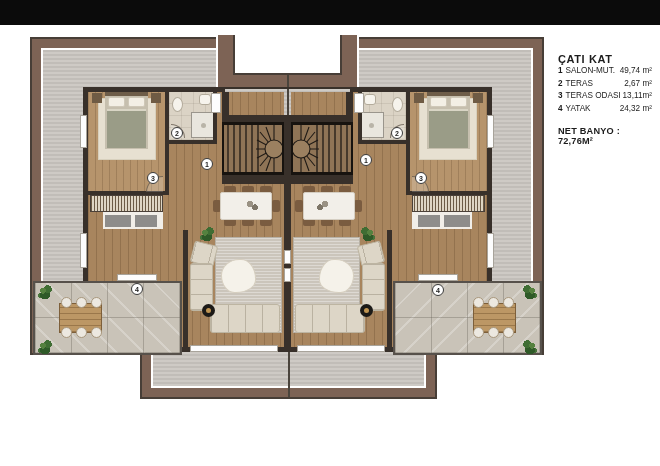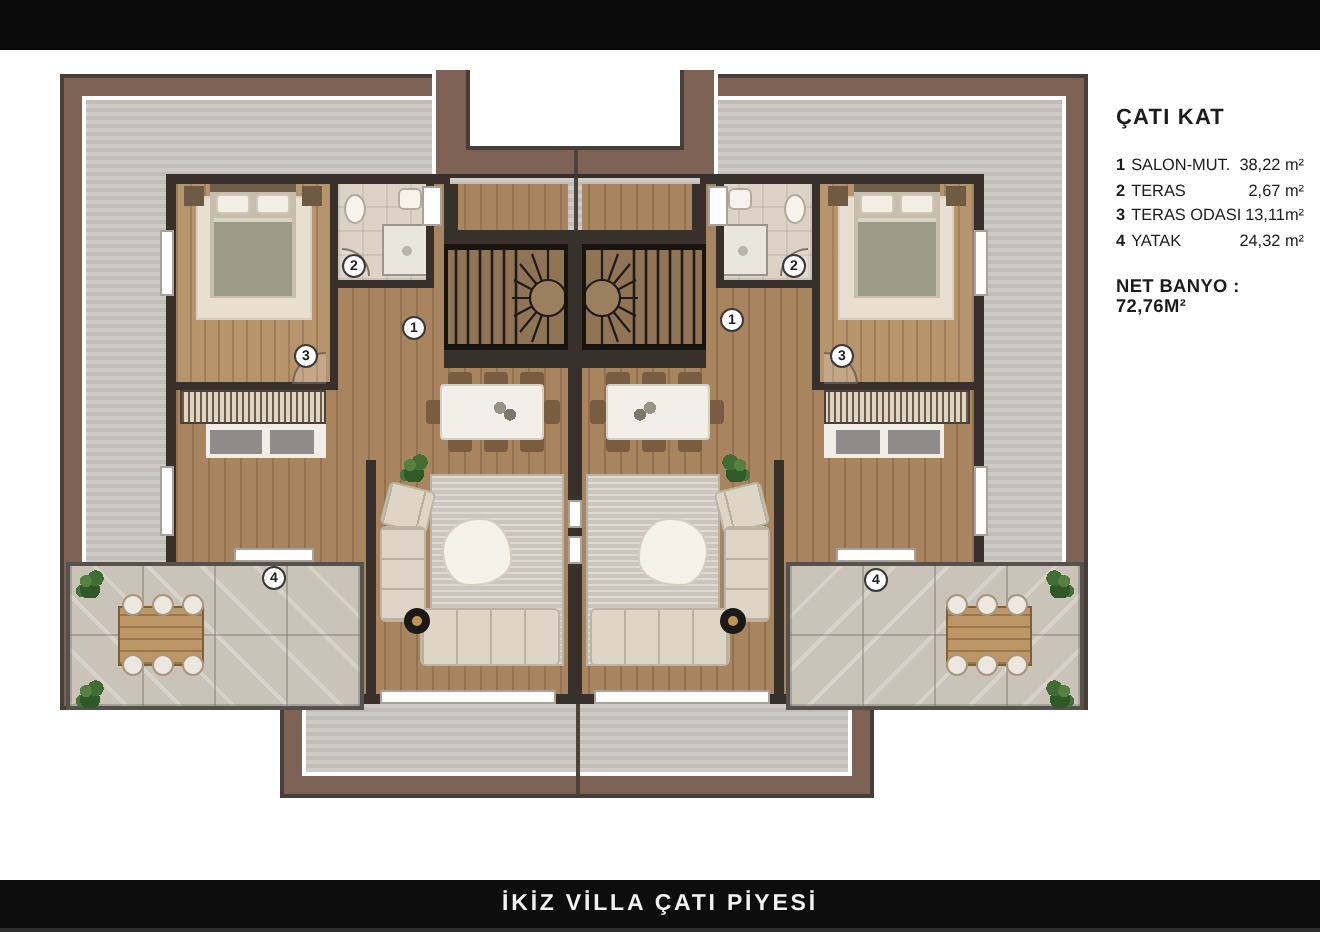--- a/index.html
+++ b/index.html
@@ -6,21 +6,21 @@
   .stage{position:relative;width:660px;height:466px;background:#ffffff;overflow:hidden;
          font-family:"Liberation Sans",sans-serif;}
   .a{position:absolute;}
   
   .topbar{left:0;top:0;width:660px;height:25px;background:#0b0b0b;}
   .footerbar{left:0;top:440px;width:660px;height:26px;background:#0d0d0d;
              display:flex;align-items:center;justify-content:center;border-bottom:2px solid #2e2e2e;box-sizing:border-box;}
   .footerbar span{color:#f2f2f2;font-size:11.5px;font-weight:bold;letter-spacing:1.4px;}
   
   .legend{left:558px;top:53px;width:94px;color:#1c1c1c;}
-  .legend-title{font-size:11px;font-weight:bold;letter-spacing:.6px;margin-bottom:12px;}
+  .legend-title{font-size:11px;font-weight:bold;letter-spacing:.6px;}
   .lrow{display:flex;font-size:8.2px;line-height:12.5px;white-space:nowrap;}
   .lnum{font-weight:bold;margin-right:3px;}
   .larea{margin-left:auto;}
   .legend-net{font-size:9.2px;font-weight:bold;margin-top:11px;letter-spacing:.2px;}
   
   #plan{left:30px;top:35px;width:514px;height:370px;}
   .roof{left:0;top:2px;width:514px;height:318px;background:#7d6355;border:2px solid #473e37;box-sizing:border-box;}
   .roof-white{position:absolute;inset:9px;background:#ffffff;}
   .roof-gray{position:absolute;inset:2px;background:repeating-linear-gradient(0deg,#cecac5 0 2px,#c1bdb8 2px 4px);}
   .notch-brown{left:186px;top:0;width:143px;height:54px;background:#7d6355;
@@ -281,37 +281,34 @@
     <div class="a marker" style="left:385px;top:137px;">3</div>
     <div class="a marker" style="left:101px;top:248px;">4</div>
     <div class="a marker" style="left:402px;top:249px;">4</div>
   </div>
 
   <div class="a legend">
     <div class="legend-title">ÇATI KAT</div>
     <div class="lrow">
       <span class="lnum">1</span>
       <span class="llabel">SALON-MUT.</span>
-      <span class="larea">38,22 m²</span>
+      <span class="larea">49,74 m²</span>
     </div>
     <div class="lrow">
       <span class="lnum">2</span>
       <span class="llabel">TERAS</span>
       <span class="larea">2,67 m²</span>
     </div>
     <div class="lrow">
       <span class="lnum">3</span>
       <span class="llabel">TERAS ODASI</span>
       <span class="larea">13,11m²</span>
     </div>
     <div class="lrow">
       <span class="lnum">4</span>
       <span class="llabel">YATAK</span>
       <span class="larea">24,32 m²</span>
     </div>
     <div class="legend-net">NET BANYO : 72,76M²</div>
   </div>
 
-  <div class="a footerbar">
-    <span>İKİZ VİLLA ÇATI PİYESİ</span>
-  </div>
 
 </div>
 
 </body></html>

